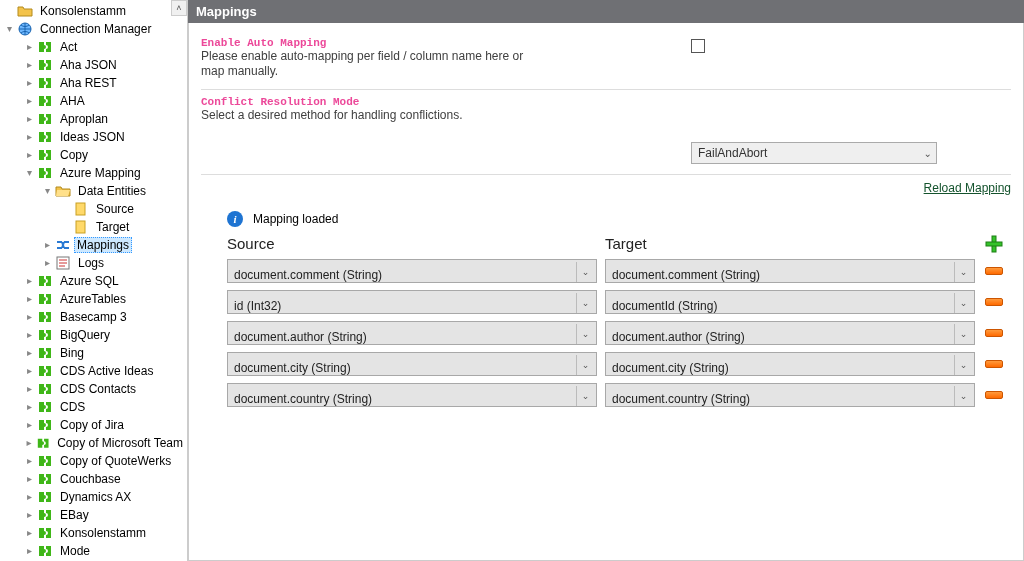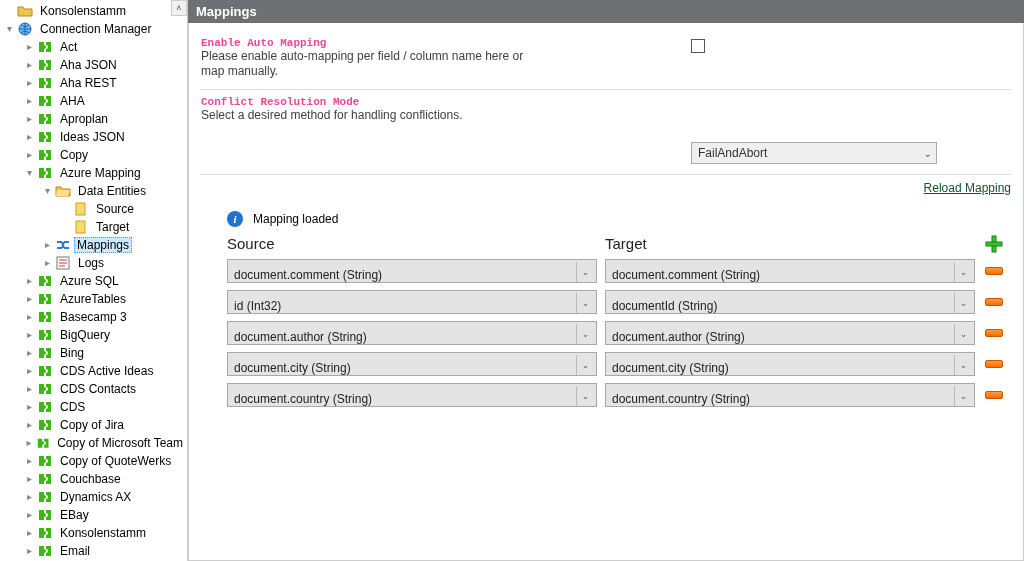--- a/index.html
+++ b/index.html
@@ -336,21 +336,21 @@
     </span>
     <span class="label-wrap">Konsolenstamm</span>
   </div>
       <div class="tree-row ind-2">
     <span class="expander">▸</span>
     <span class="icon">
       <svg viewBox="0 0 16 16">
             <path fill="#3fb618" d="M2 3h5v3a2 2 0 1 1 0 4v3H2z M9 3h5v10H9v-3a2 2 0 1 0 0-4z"></path>
           </svg>
     </span>
-    <span class="label-wrap">Email</span>
+    <span class="label-wrap">Mode</span>
   </div>
 
   </div>
 </div>
 
 <div class="main">
   <div class="main-header">Mappings</div>
   <div class="content">
 
     <div class="section">

